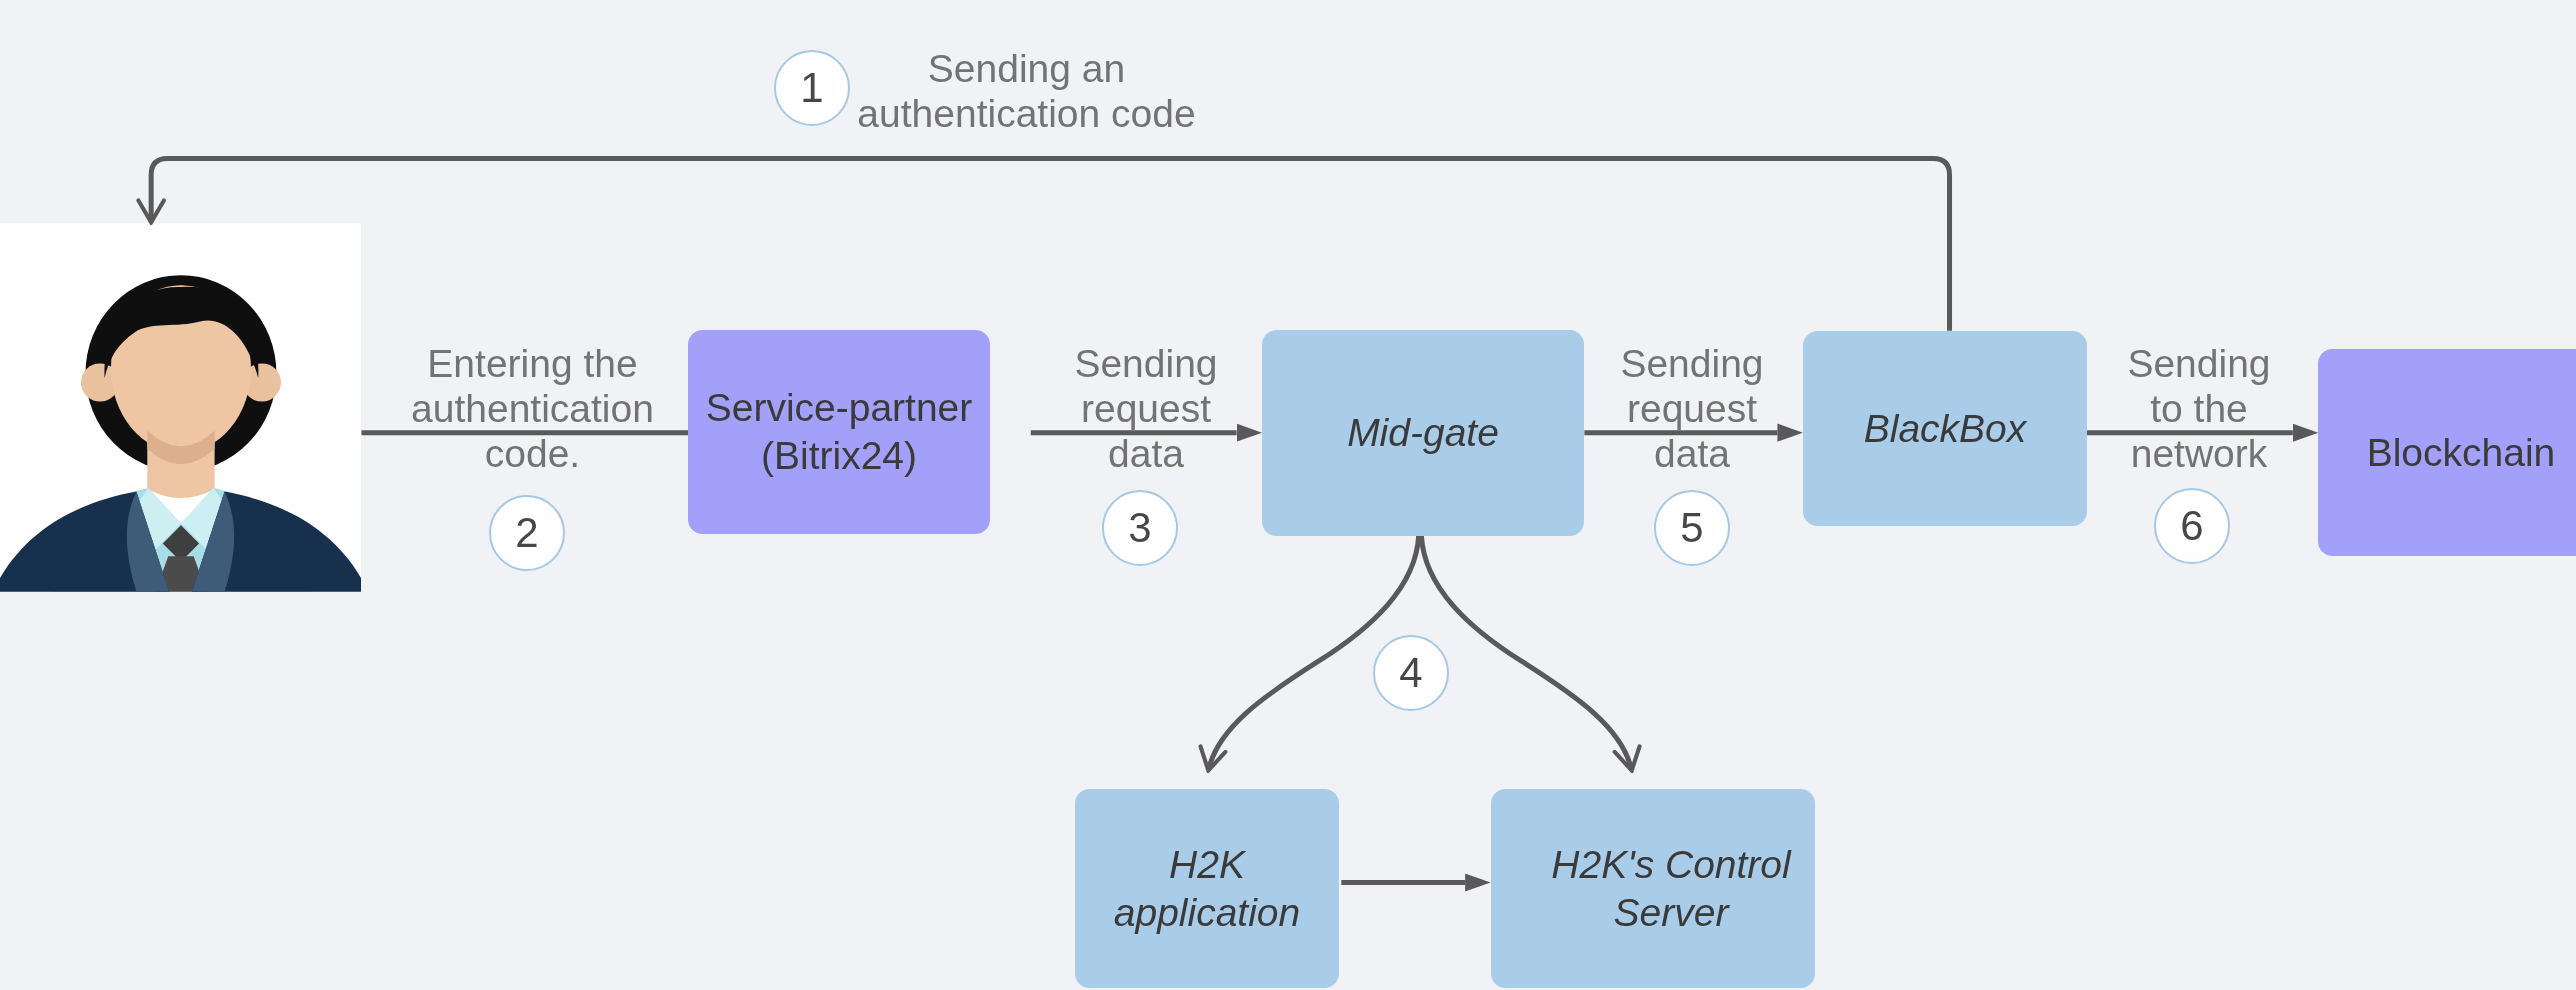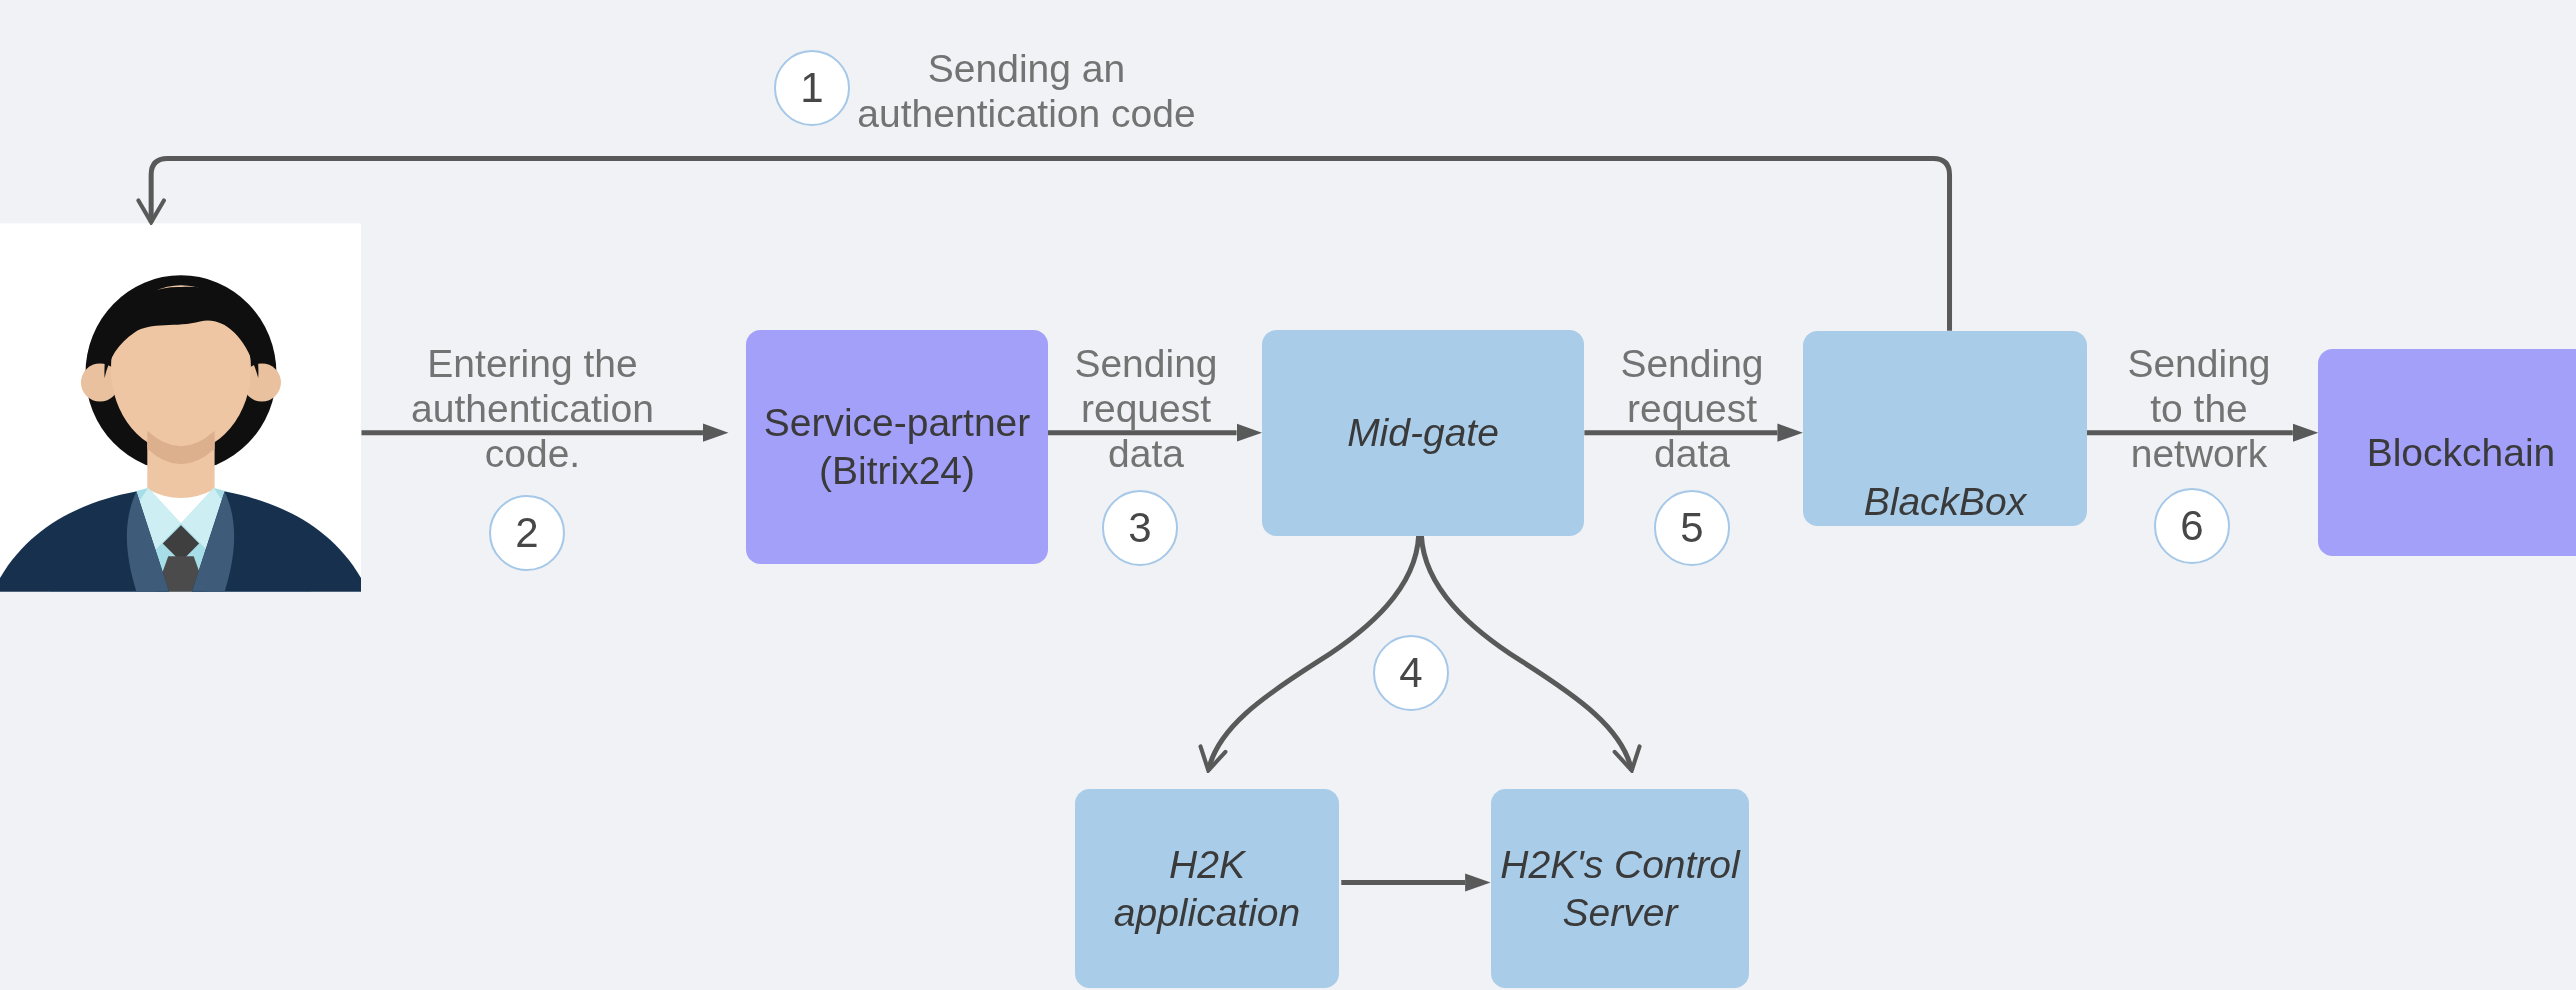--- a/index.html
+++ b/index.html
@@ -25,26 +25,26 @@
     font-size:39px;line-height:45px;color:#737373;text-align:center;
   }
   .badge{
     position:absolute;z-index:4;
     width:76px;height:76px;box-sizing:border-box;
     background:#ffffff;border:2.7px solid #a6c8e8;border-radius:50%;
     display:flex;align-items:center;justify-content:center;
     font-size:42px;color:#474747;
   }
   
-  #box-service{left:746px;top:330px;width:302px;height:234px;}
+  #box-service{left:688px;top:330px;width:302px;height:204px;}
   #box-midgate{left:1262px;top:330px;width:322px;height:206px;}
-  #box-blackbox{left:1803px;top:331px;width:284px;height:195px;justify-content:flex-end;}
+  #box-blackbox{left:1803px;top:331px;width:284px;height:195px;}
   #box-blockchain{left:2318px;top:334px;width:286px;height:207px;margin-top:15px;}
   #box-h2kapp{left:1075px;top:789px;width:264px;height:199px;align-items:center;}
-  #box-h2kctl{left:1491px;top:789px;width:258px;height:199px;}
+  #box-h2kctl{left:1491px;top:789px;width:288px;height:199px;padding-left:36px;}
   
   #lbl-step1{left:790px;top:46px;width:473px;}
   #lbl-step2{left:387px;top:341px;width:291px;}
   #lbl-step3{left:1014px;top:341px;width:264px;}
   #lbl-step5{left:1560px;top:341px;width:264px;}
   #lbl-step6{left:2067px;top:341px;width:264px;}
   
   #badge-1{left:774px;top:50px;}
   #badge-2{left:489px;top:495px;}
   #badge-3{left:1102px;top:490px;}

